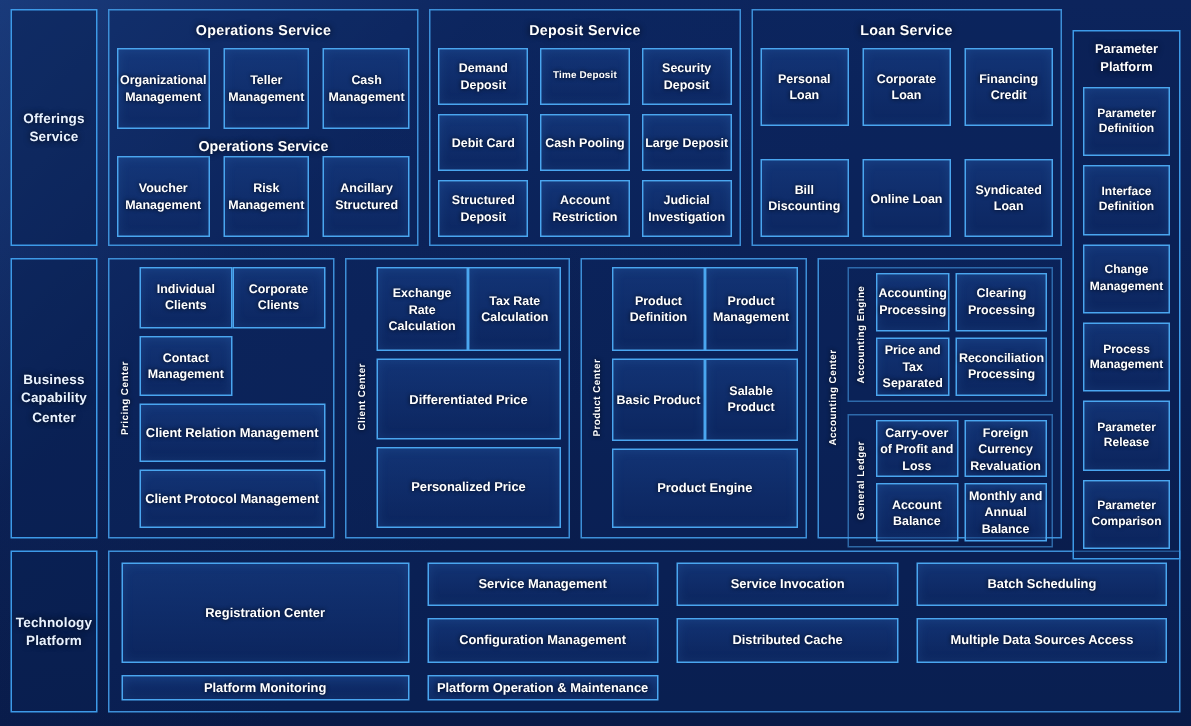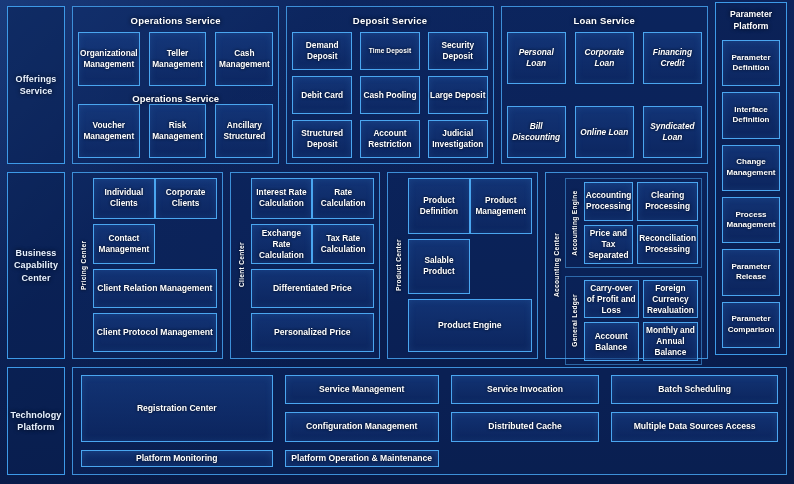--- a/index.html
+++ b/index.html
@@ -104,21 +104,21 @@
     top: 52%;
     transform: translateY(-50%);
     text-align: center;
     color: #ffffff;
     font-size: 9.5px;
     font-weight: bold;
     text-shadow: 0 0 4px rgba(0,0,0,.95);
     pointer-events: none;
     z-index: 4;
   }
-  #panel-loan .svc-grid { gap: 22px 9px; font-style: italic; }
+  #panel-loan .svc-grid { gap: 22px 9px; }
 
   
   #row-capability { height: 187px; }
   #row-capability .panel { flex: 1 1 0; display: flex; flex-direction: row; gap: 4px; padding: 5px 5px 6px; }
 
   .vlabel {
     flex: 0 0 11px;
     writing-mode: vertical-rl;
     transform: rotate(180deg);
     display: flex;
@@ -180,21 +180,21 @@
     grid-template-columns: 1.55fr 1.25fr 1.2fr 1.35fr;
     grid-template-rows: 1fr 1fr;
     gap: 8px 12px;
   }
   .tech-grid .cell { font-size: 8.6px; }
   .span2 { grid-row: span 2; }
 
   
   #sidebar-parameter {
     position: absolute;
-    top: 2px;
+    top: 20px;
     right: 7px;
     width: 72px;
     height: 353px;
     border: 1.5px solid #3d9ae8;
     background: rgba(10,32,84,0.5);
     padding: 5px 6px 6px;
     display: flex;
     flex-direction: column;
     gap: 6px;
     z-index: 5;
@@ -283,44 +283,41 @@
         <div class="cap-full">
           <div class="cell">Client Protocol Management</div>
         </div>
       </div>
     </div>
 
     <div class="panel">
       <div class="vlabel">Client Center</div>
       <div class="cap-stack">
         <div class="cap-pair">
-          <div class="cell">Interest Rate Calculation</div>
-          <div class="cell">Rate Calculation</div>
-        </div>
-        <div class="cap-pair">
           <div class="cell">Exchange Rate Calculation</div>
           <div class="cell">Tax Rate Calculation</div>
         </div>
         <div class="cap-full">
           <div class="cell">Differentiated Price</div>
         </div>
         <div class="cap-full">
           <div class="cell">Personalized Price</div>
         </div>
       </div>
     </div>
 
     <div class="panel">
       <div class="vlabel">Product Center</div>
       <div class="cap-stack">
         <div class="cap-pair">
           <div class="cell">Product Definition</div>
           <div class="cell">Product Management</div>
         </div>
         <div class="cap-pair">
+          <div class="cell">Basic Product</div>
           <div class="cell">Salable Product</div>
         </div>
         <div class="cap-full">
           <div class="cell">Product Engine</div>
         </div>
       </div>
     </div>
 
     <div class="panel" id="panel-accounting">
       <div class="vlabel outer">Accounting Center</div>

